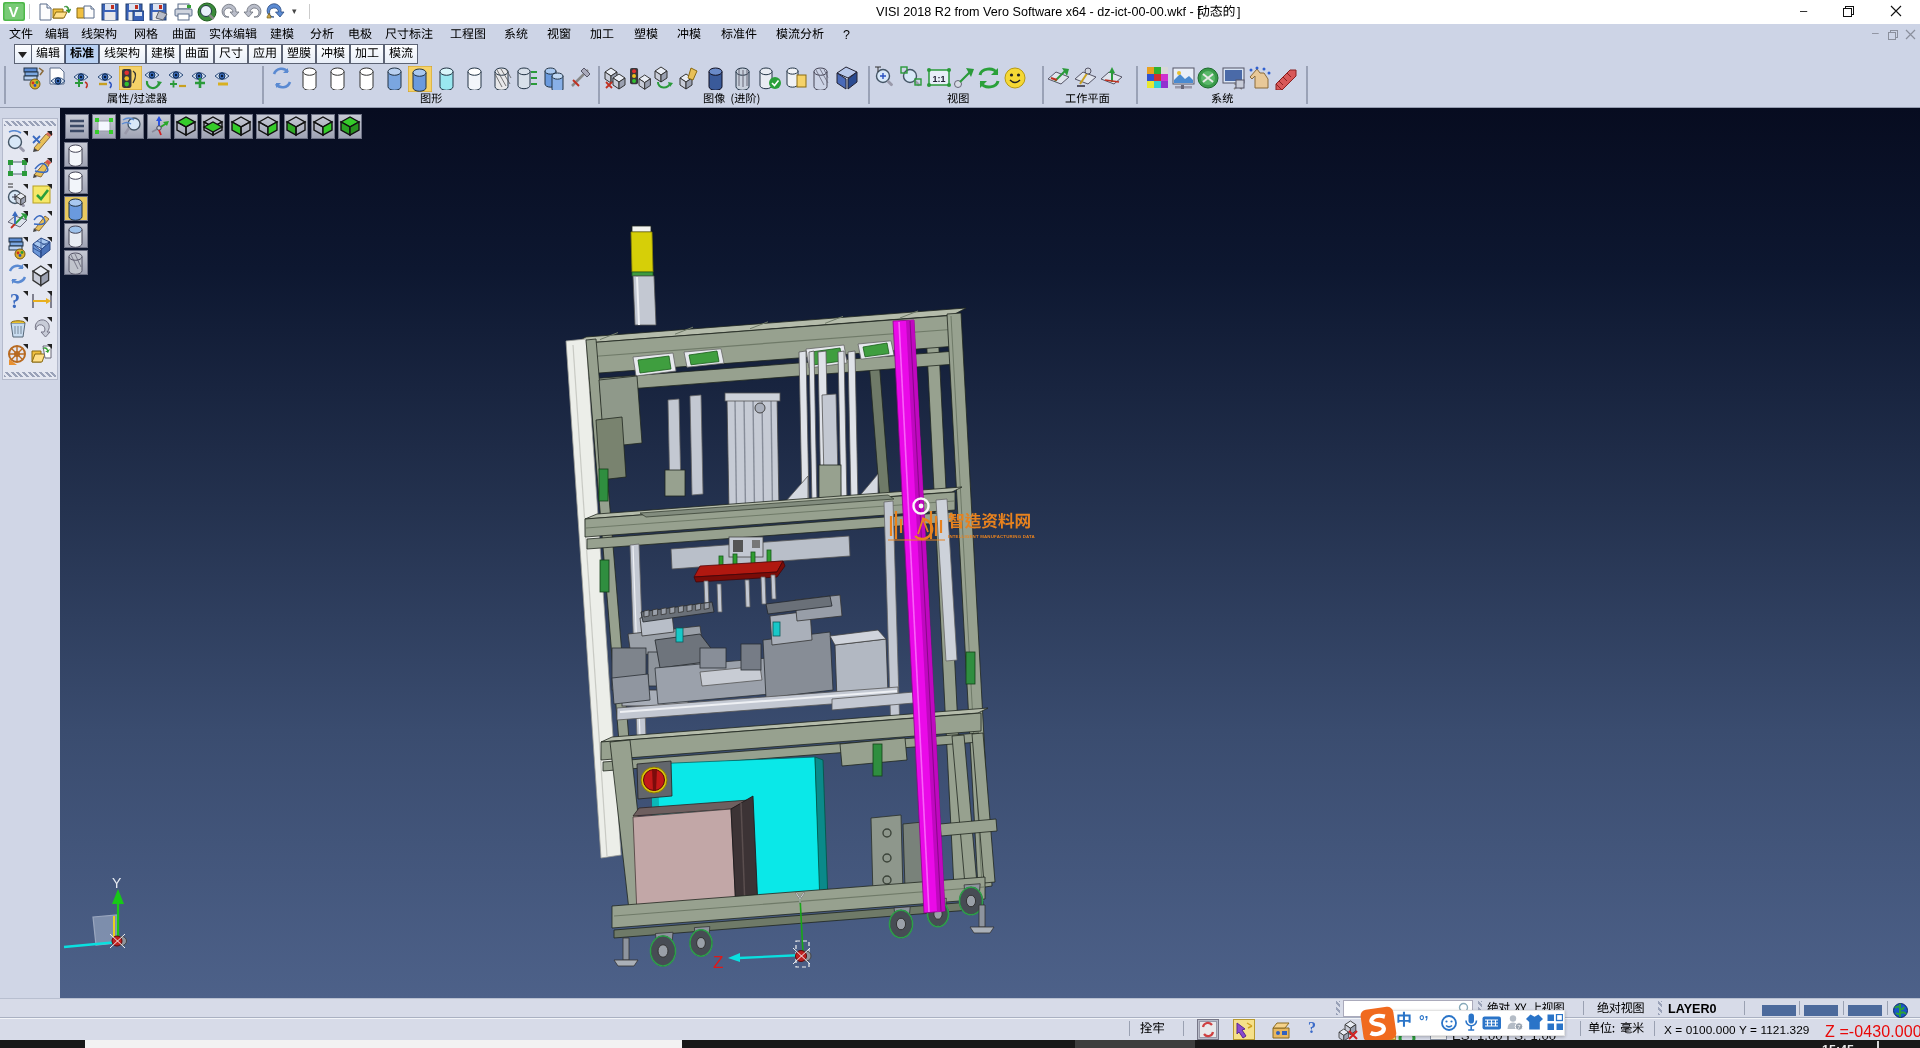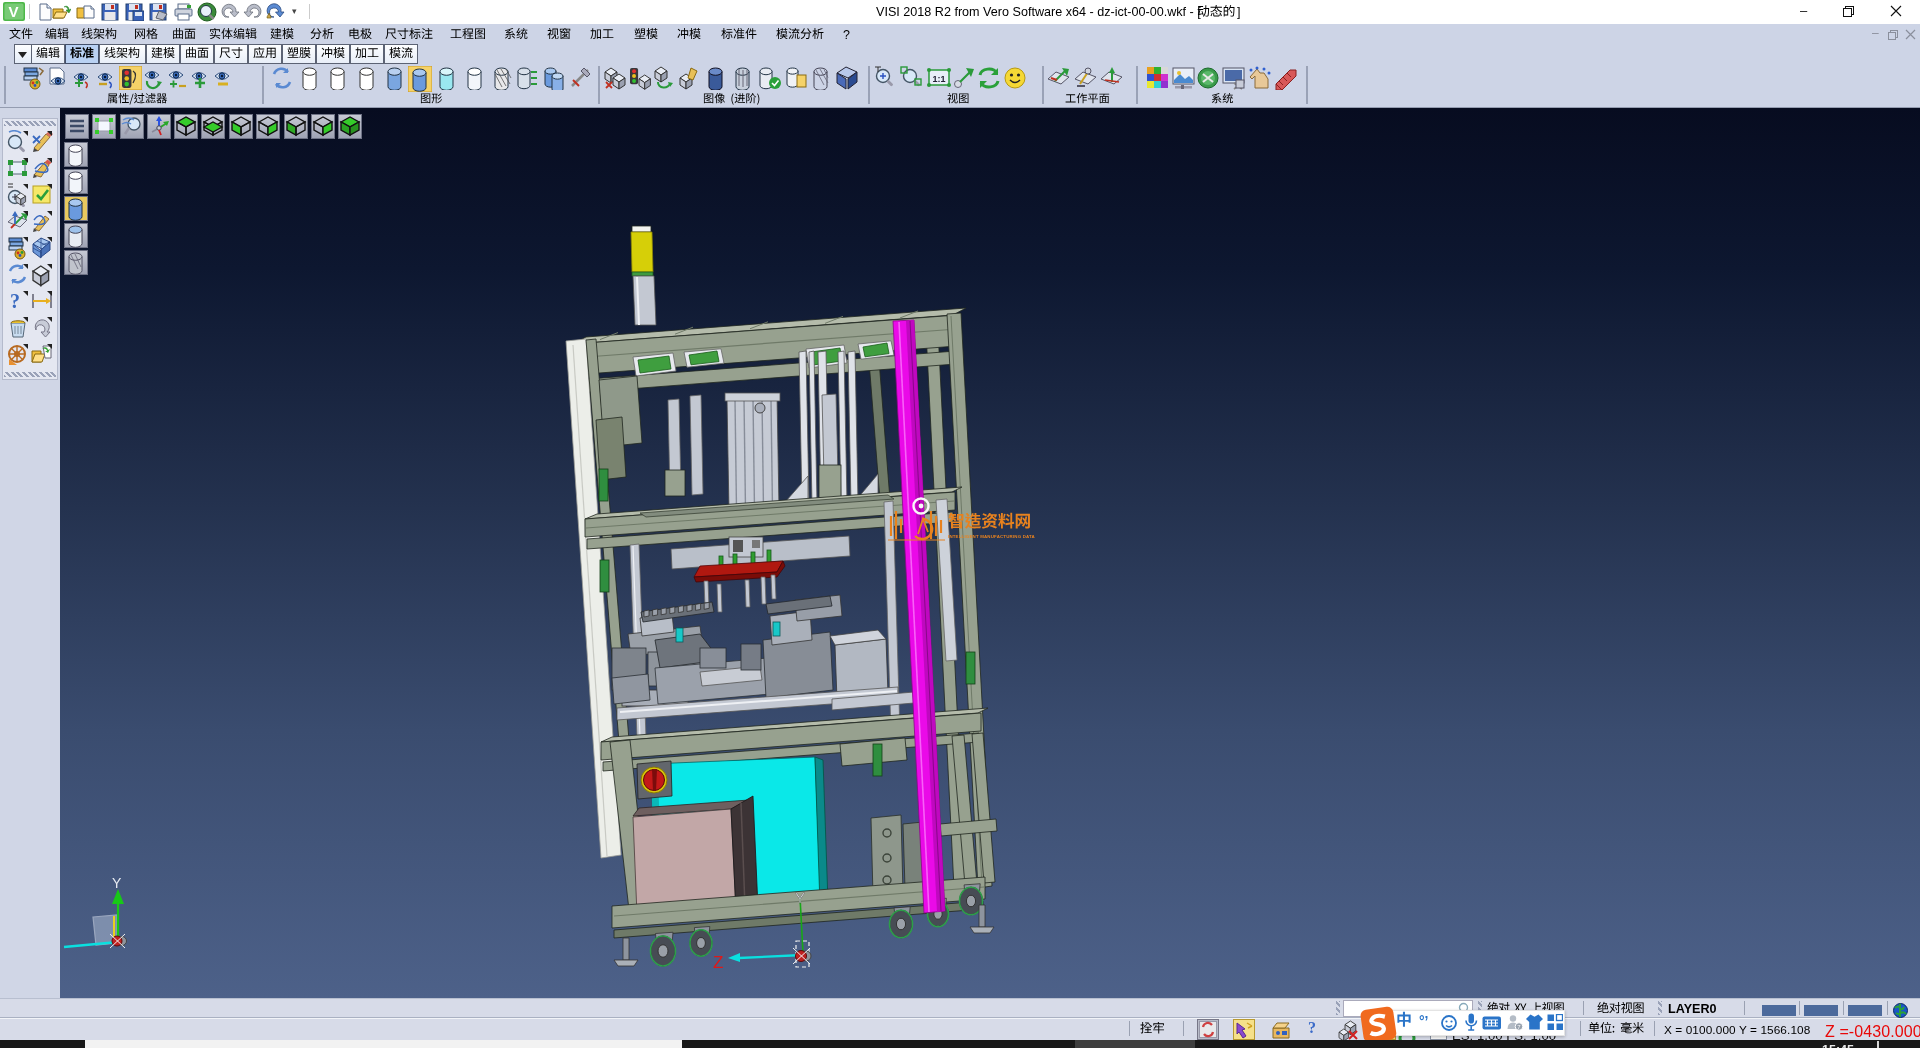--- a/index.html
+++ b/index.html
@@ -1204,21 +1204,21 @@
     </svg>
     <div class="abs" style="left:1580px;top:1021px;width:1px;height:15px;background:#9aa1b2"></div>
     <svg class="zt " style="left:1588px;top:1022px" width="57" height="14" fill="#000">
       <use href="#c5355" transform="translate(0.0,10.25) scale(0.0122,-0.0122)"></use>
       <use href="#c4f4d" transform="translate(11.9,10.25) scale(0.0122,-0.0122)"></use>
       <use href="#c3a" transform="translate(23.8,10.25) scale(0.0122,-0.0122)"></use>
       <use href="#c6beb" transform="translate(32.1,10.25) scale(0.0122,-0.0122)"></use>
       <use href="#c7c73" transform="translate(44.0,10.25) scale(0.0122,-0.0122)"></use>
     </svg>
     <div class="abs" style="left:1654px;top:1021px;width:1px;height:15px;background:#9aa1b2"></div>
-    <div class="lt " style="left:1664px;top:1023px;font-size:11.8px;color:#000;font-weight:400;letter-spacing:0.1px">X = 0100.000 Y = 1566.108</div>
+    <div class="lt " style="left:1664px;top:1023px;font-size:11.8px;color:#000;font-weight:400;letter-spacing:0.1px">X = 0100.000 Y = 1121.329</div>
     <div class="lt " style="left:1825px;top:1023px;font-size:16px;color:#e80808;font-weight:400;letter-spacing:0.1px">Z =-0430.000</div>
     <div class="lt " style="left:1452px;top:1028px;font-size:13.2px;color:#111;font-weight:400;">ES: 1.00 FS: 1.00</div>
     <svg class="abs" style="left:1398px;top:1029px" width="18" height="12">
       <circle cx="9" cy="9" r="7" fill="none" stroke="#2a9a3a" stroke-width="3"></circle>
     </svg>
     <div class="abs" style="left:1430px;top:1029px;width:17px;height:11px;background:#f8f8f8;border:1.5px solid #8a93a4"></div>
     <div class="abs" style="left:1391px;top:1010px;width:174px;height:26px;background:#fff;border:1px solid #e4e4e4;box-shadow:0 1px 3px rgba(0,0,0,0.25)"></div>
     <svg class="abs" style="left:1359px;top:1005px" width="40" height="40">
       <g transform="rotate(-8 20 20)">
         <rect x="3" y="3" width="33" height="33" rx="6" fill="#f06a1e"></rect>

